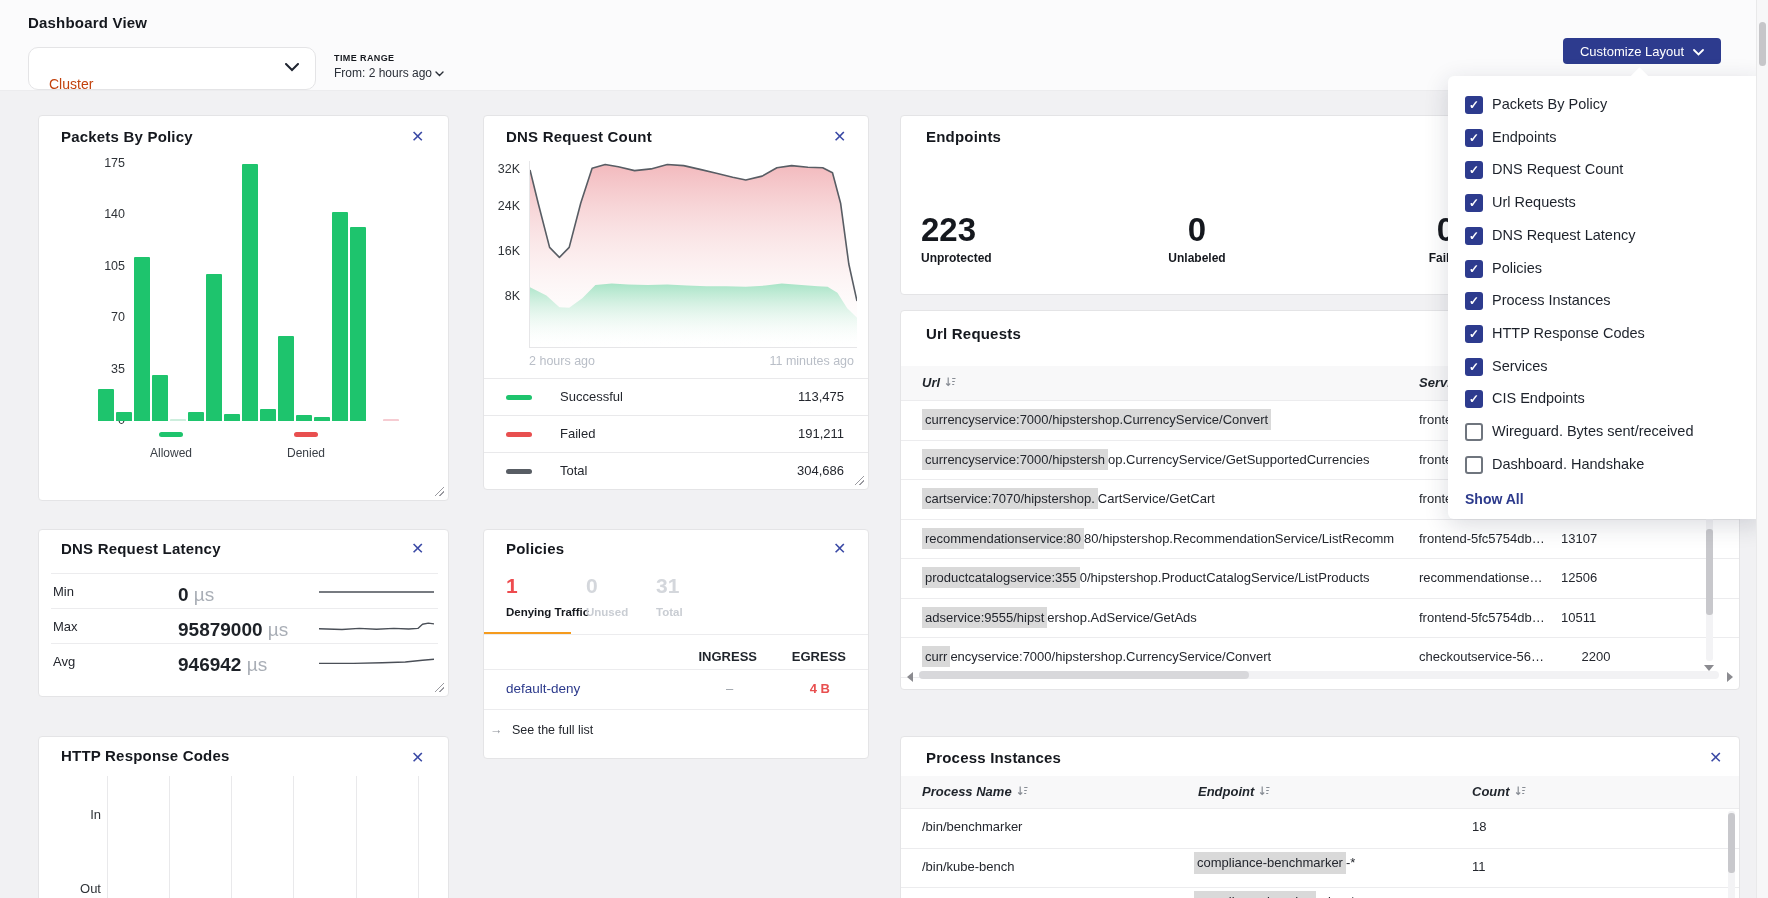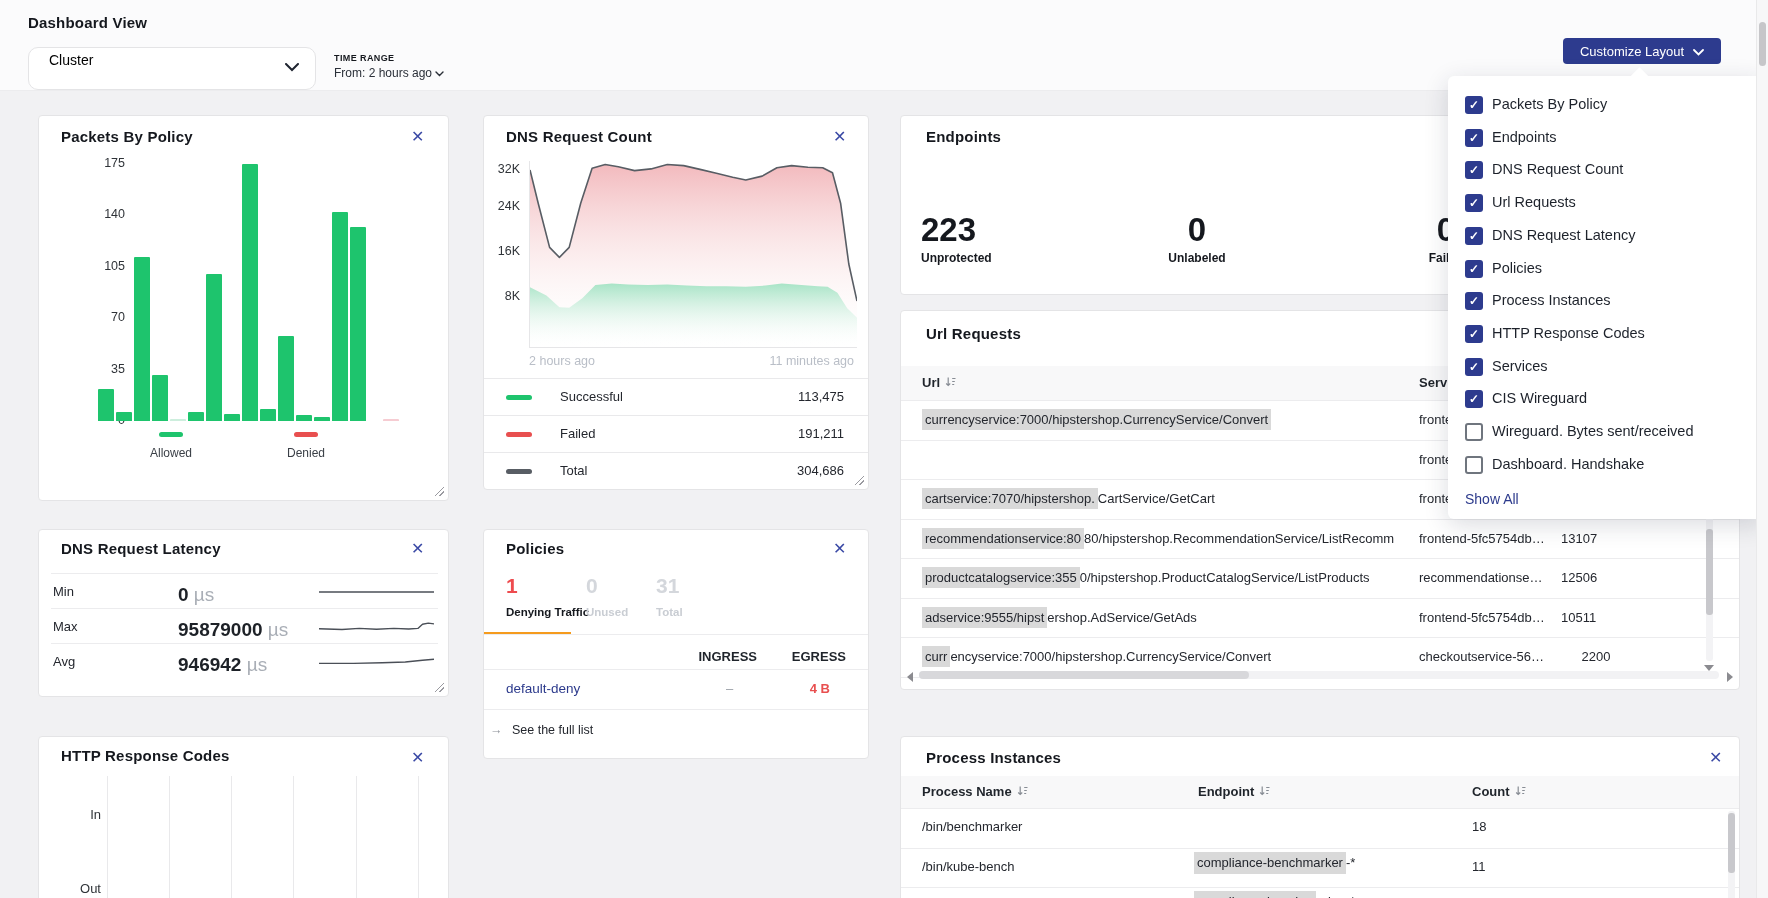--- a/index.html
+++ b/index.html
@@ -1,21 +1,21 @@
 <!DOCTYPE html>
 <html><head>
 <meta charset="utf-8">
 <style>
   html,body{margin:0;padding:0;}
   body{font-family:"Liberation Sans",sans-serif;background:#f1f1f3;}
   #app{position:relative;width:1768px;height:898px;overflow:hidden;background:#f1f1f3;}
   .topbar{position:absolute;left:0;top:0;width:1768px;height:90px;background:#fbfbfc;border-bottom:1px solid #ececee;}
   .page-title{position:absolute;left:28px;top:14px;font-size:15px;font-weight:700;color:#15181e;letter-spacing:.2px;}
   .view-select{position:absolute;left:28px;top:47px;width:288px;height:43px;background:#fff;border:1px solid #e4e4e6;border-radius:10px;box-sizing:border-box;cursor:pointer;}
-  .view-select .val{position:absolute;left:20px;top:4px;font-size:14px;color:#000000;}
+  .view-select .val{position:absolute;left:20px;top:28px;font-size:14px;color:#c2410c;}
   .view-select svg{position:absolute;right:16px;top:15px;}
   .time-range{position:absolute;left:334px;top:53px;}
   .tr-label{font-size:9px;font-weight:700;letter-spacing:.4px;color:#15181e;}
   .tr-value{margin-top:3px;font-size:12px;color:#2a2f38;cursor:pointer;}
   .tr-value svg{vertical-align:middle;margin-left:3px;}
   .customize{position:absolute;left:1563px;top:38px;width:158px;height:26px;background:#2d3b8e;border:none;border-radius:4px;color:#fff;font-size:13px;font-family:"Liberation Sans",sans-serif;cursor:pointer;display:flex;align-items:center;justify-content:center;gap:9px;}
   .card{position:absolute;background:#fff;border:1px solid #e4e4e6;border-radius:4px;box-sizing:border-box;}
   .ctitle{position:absolute;left:22px;top:12px;font-size:15px;font-weight:700;color:#15181e;letter-spacing:.2px;}
   .closex{position:absolute;font-size:16px;line-height:16px;color:#3a49a5;cursor:pointer;font-weight:400;}
   .resize{position:absolute;width:9px;height:9px;background:
@@ -32,21 +32,21 @@
   .dns-plot{position:absolute;left:45px;top:45px;width:327px;height:186px;border-left:1px solid #e6e6e8;border-bottom:1px solid #e6e6e8;}
   .xl{position:absolute;font-size:12.5px;color:#b9bec7;}
   .leg-row{position:absolute;left:0;width:384px;height:37px;border-top:1px solid #e9e9eb;}
   .leg-sw{position:absolute;left:22px;top:16px;width:26px;height:5px;border-radius:2.5px;}
   .leg-name{position:absolute;left:76px;top:10px;font-size:13px;color:#24272e;}
   .leg-val{position:absolute;right:24px;top:10px;font-size:13px;color:#24272e;}
   
   .stat-num{font-size:33px;font-weight:700;color:#15181e;}
   .stat-label{margin-top:2px;font-size:12px;font-weight:700;color:#15181e;}
   
-  .thead{position:absolute;left:0;background:#f8f8f9;border-bottom:1px solid #ececee;}
+  .thead{position:absolute;left:0;background:#f8f8f9;border-bottom:1px solid #ececee;font-style:italic;}
   .th{position:absolute;font-size:13px;font-weight:700;color:#1f242b;white-space:nowrap;}
   .th svg{margin-left:5px;vertical-align:-1px;}
   .trow{position:absolute;left:0;border-bottom:1px solid #ececee;}
   .cell{position:absolute;font-size:13px;color:#24272e;white-space:nowrap;overflow:hidden;}
   .hl{background:#d9d9d9;padding:4px 3px;}
   .vtrack{position:absolute;width:7px;background:#f3f3f5;border-radius:3px;}
   .vthumb{position:absolute;width:7px;background:#c8c8cc;border-radius:3px;}
   .tri-down{width:0;height:0;border-left:5px solid transparent;border-right:5px solid transparent;border-top:6px solid #8b8b90;position:absolute;}
   .tri-left{width:0;height:0;border-top:5px solid transparent;border-bottom:5px solid transparent;border-right:6px solid #8b8b90;position:absolute;}
   .tri-right{width:0;height:0;border-top:5px solid transparent;border-bottom:5px solid transparent;border-left:6px solid #8b8b90;position:absolute;}
@@ -68,21 +68,21 @@
   .gridline{position:absolute;top:39px;width:1px;background:#e9e9eb;}
   .axis-cat{position:absolute;font-size:13px;color:#2f3338;width:40px;text-align:right;}
   
   .menu{position:absolute;left:1448px;top:76px;width:316px;height:443px;background:#fff;border-radius:6px;box-shadow:0 6px 24px rgba(30,35,60,.16);z-index:50;}
   .menu-caret{position:absolute;left:185px;top:-6px;width:13px;height:13px;background:#fff;transform:rotate(45deg);}
   .menu-item{position:absolute;left:0;width:316px;height:33px;cursor:pointer;}
   .cbx{position:absolute;left:17px;top:7px;width:18px;height:18px;border-radius:3px;box-sizing:border-box;}
   .cbx.on{background:#2d3b8e;color:#fff;font-size:12px;font-weight:700;text-align:center;line-height:18px;}
   .cbx.off{background:#fff;border:2px solid #6f757e;}
   .menu-label{position:absolute;left:44px;top:7px;font-size:14.5px;font-weight:500;color:#1d222b;white-space:nowrap;}
-  .show-all{position:absolute;left:17px;top:415px;font-size:14px;font-weight:400;color:#2c3a8c;cursor:pointer;}
+  .show-all{position:absolute;left:17px;top:415px;font-size:14px;font-weight:700;color:#2c3a8c;cursor:pointer;}
   
   .pg-track{position:absolute;left:1756px;top:0;width:12px;height:898px;background:#f7f7f8;border-left:1px solid #e9e9ea;z-index:60;}
   .pg-thumb{position:absolute;left:2px;top:22px;width:7px;height:44px;background:#c6c6c9;border-radius:4px;}
 </style>
 </head>
 <body>
 
 <div id="app">
 
   <div class="topbar">
@@ -223,20 +223,21 @@
             </svg></span></div>
       <div class="th" style="left:518px;top:9px;"><span>Service</span></div>
     </div>
     <div id="url-rows">
         <div class="trow" style="top: 89px; width: 838px; height: 39.5px;">
           <div class="cell" style="left: 21px; top: 9px; max-width: 478px; line-height: 21px;"><span class="hl">currencyservice:7000/hipstershop.CurrencyService/Convert</span><span></span></div>
           <div class="cell" style="left: 518px; top: 12px; width: 128px;">frontend-5fc5754db…</div>
           <div class="cell" style="left: 660px; top: 12px; width: 70px;"></div>
         </div>
         <div class="trow" style="top: 128.5px; width: 838px; height: 39.5px;">
+          <div class="cell" style="left: 21px; top: 9px; max-width: 478px; line-height: 21px;"><span class="hl">currencyservice:7000/hipstersh</span><span>op.CurrencyService/GetSupportedCurrencies</span></div>
           <div class="cell" style="left: 518px; top: 12px; width: 128px;">frontend-5fc5754db…</div>
           <div class="cell" style="left: 660px; top: 12px; width: 70px;"></div>
         </div>
         <div class="trow" style="top: 168px; width: 838px; height: 39.5px;">
           <div class="cell" style="left: 21px; top: 9px; max-width: 478px; line-height: 21px;"><span class="hl">cartservice:7070/hipstershop.</span><span>CartService/GetCart</span></div>
           <div class="cell" style="left: 518px; top: 12px; width: 128px;">frontend-5fc5754db…</div>
           <div class="cell" style="left: 660px; top: 12px; width: 70px;"></div>
         </div>
         <div class="trow" style="top: 207.5px; width: 838px; height: 39.5px;">
           <div class="cell" style="left: 21px; top: 9px; max-width: 478px; line-height: 21px;"><span class="hl">recommendationservice:80</span><span>80/hipstershop.RecommendationService/ListRecomm</span></div>
@@ -410,21 +411,21 @@
         <div class="menu-item" style="top: 241.9px;">
           <div class="cbx on">✓</div>
           <span class="menu-label">HTTP Response Codes</span>
         </div>
         <div class="menu-item" style="top: 274.6px;">
           <div class="cbx on">✓</div>
           <span class="menu-label">Services</span>
         </div>
         <div class="menu-item" style="top: 307.3px;">
           <div class="cbx on">✓</div>
-          <span class="menu-label">CIS Wireguard</span>
+          <span class="menu-label">CIS Endpoints</span>
         </div>
         <div class="menu-item" style="top: 340px;">
           <div class="cbx off"></div>
           <span class="menu-label">Wireguard. Bytes sent/received</span>
         </div>
         <div class="menu-item" style="top: 372.7px;">
           <div class="cbx off"></div>
           <span class="menu-label">Dashboard. Handshake</span>
         </div>
       </div>

